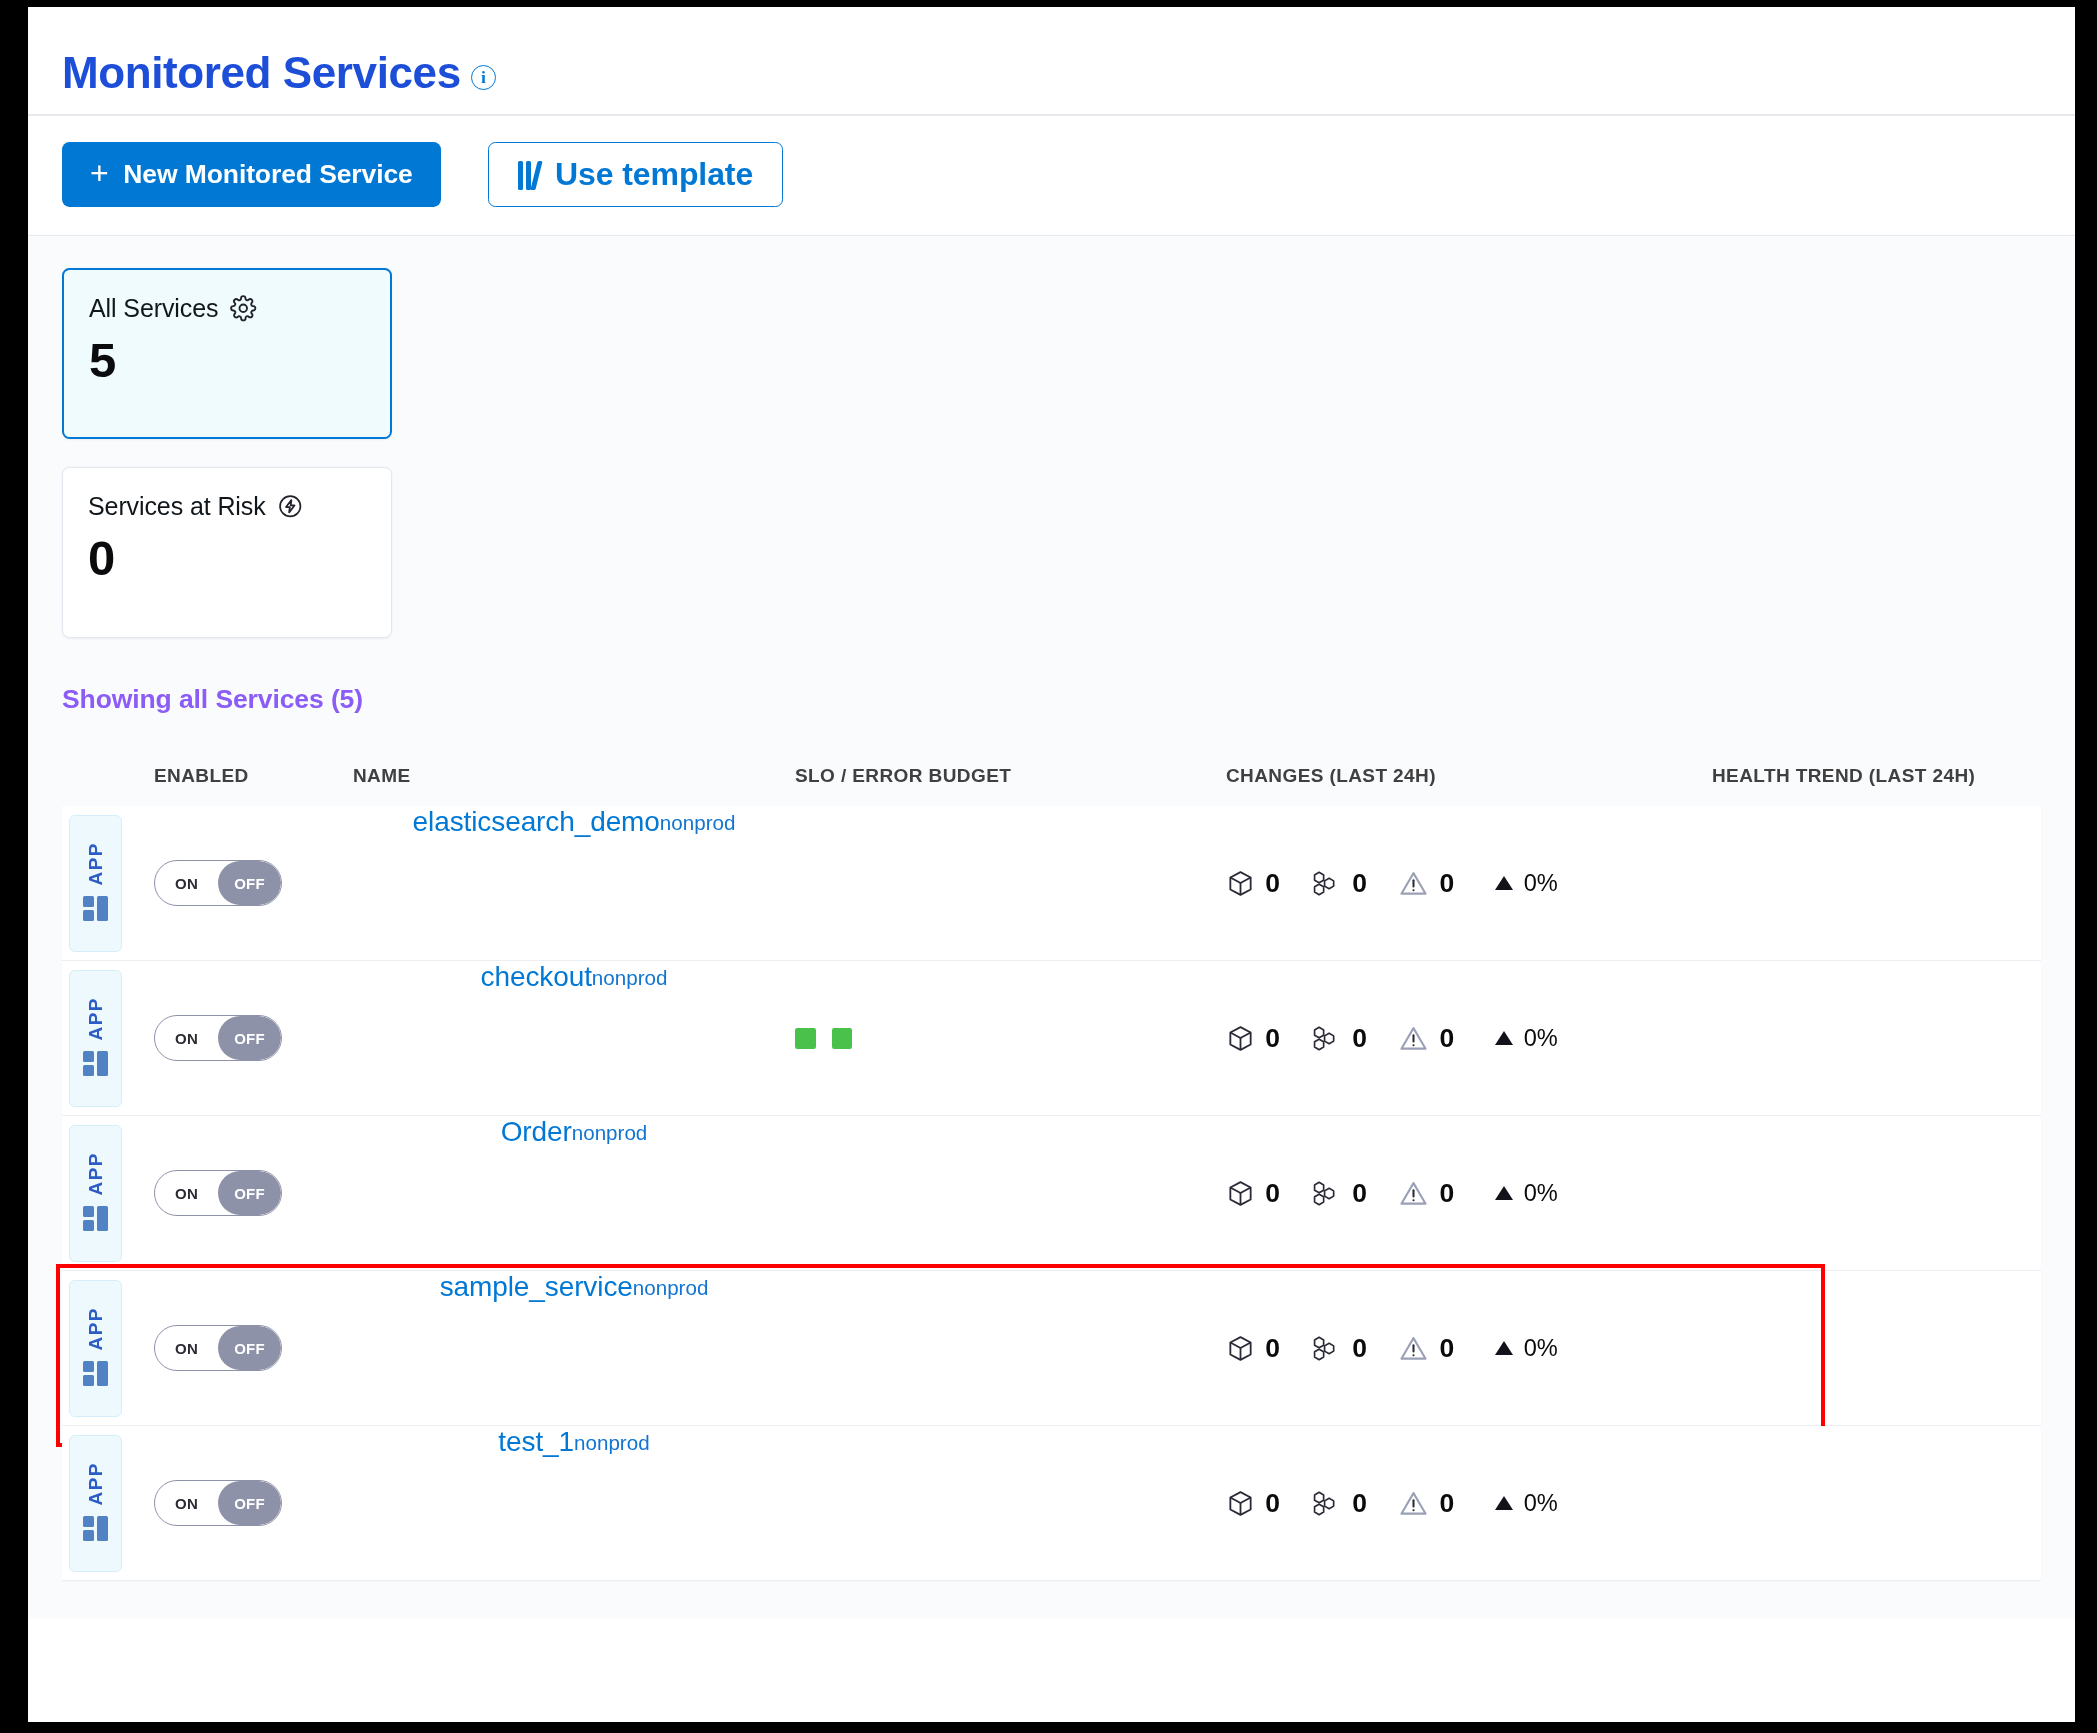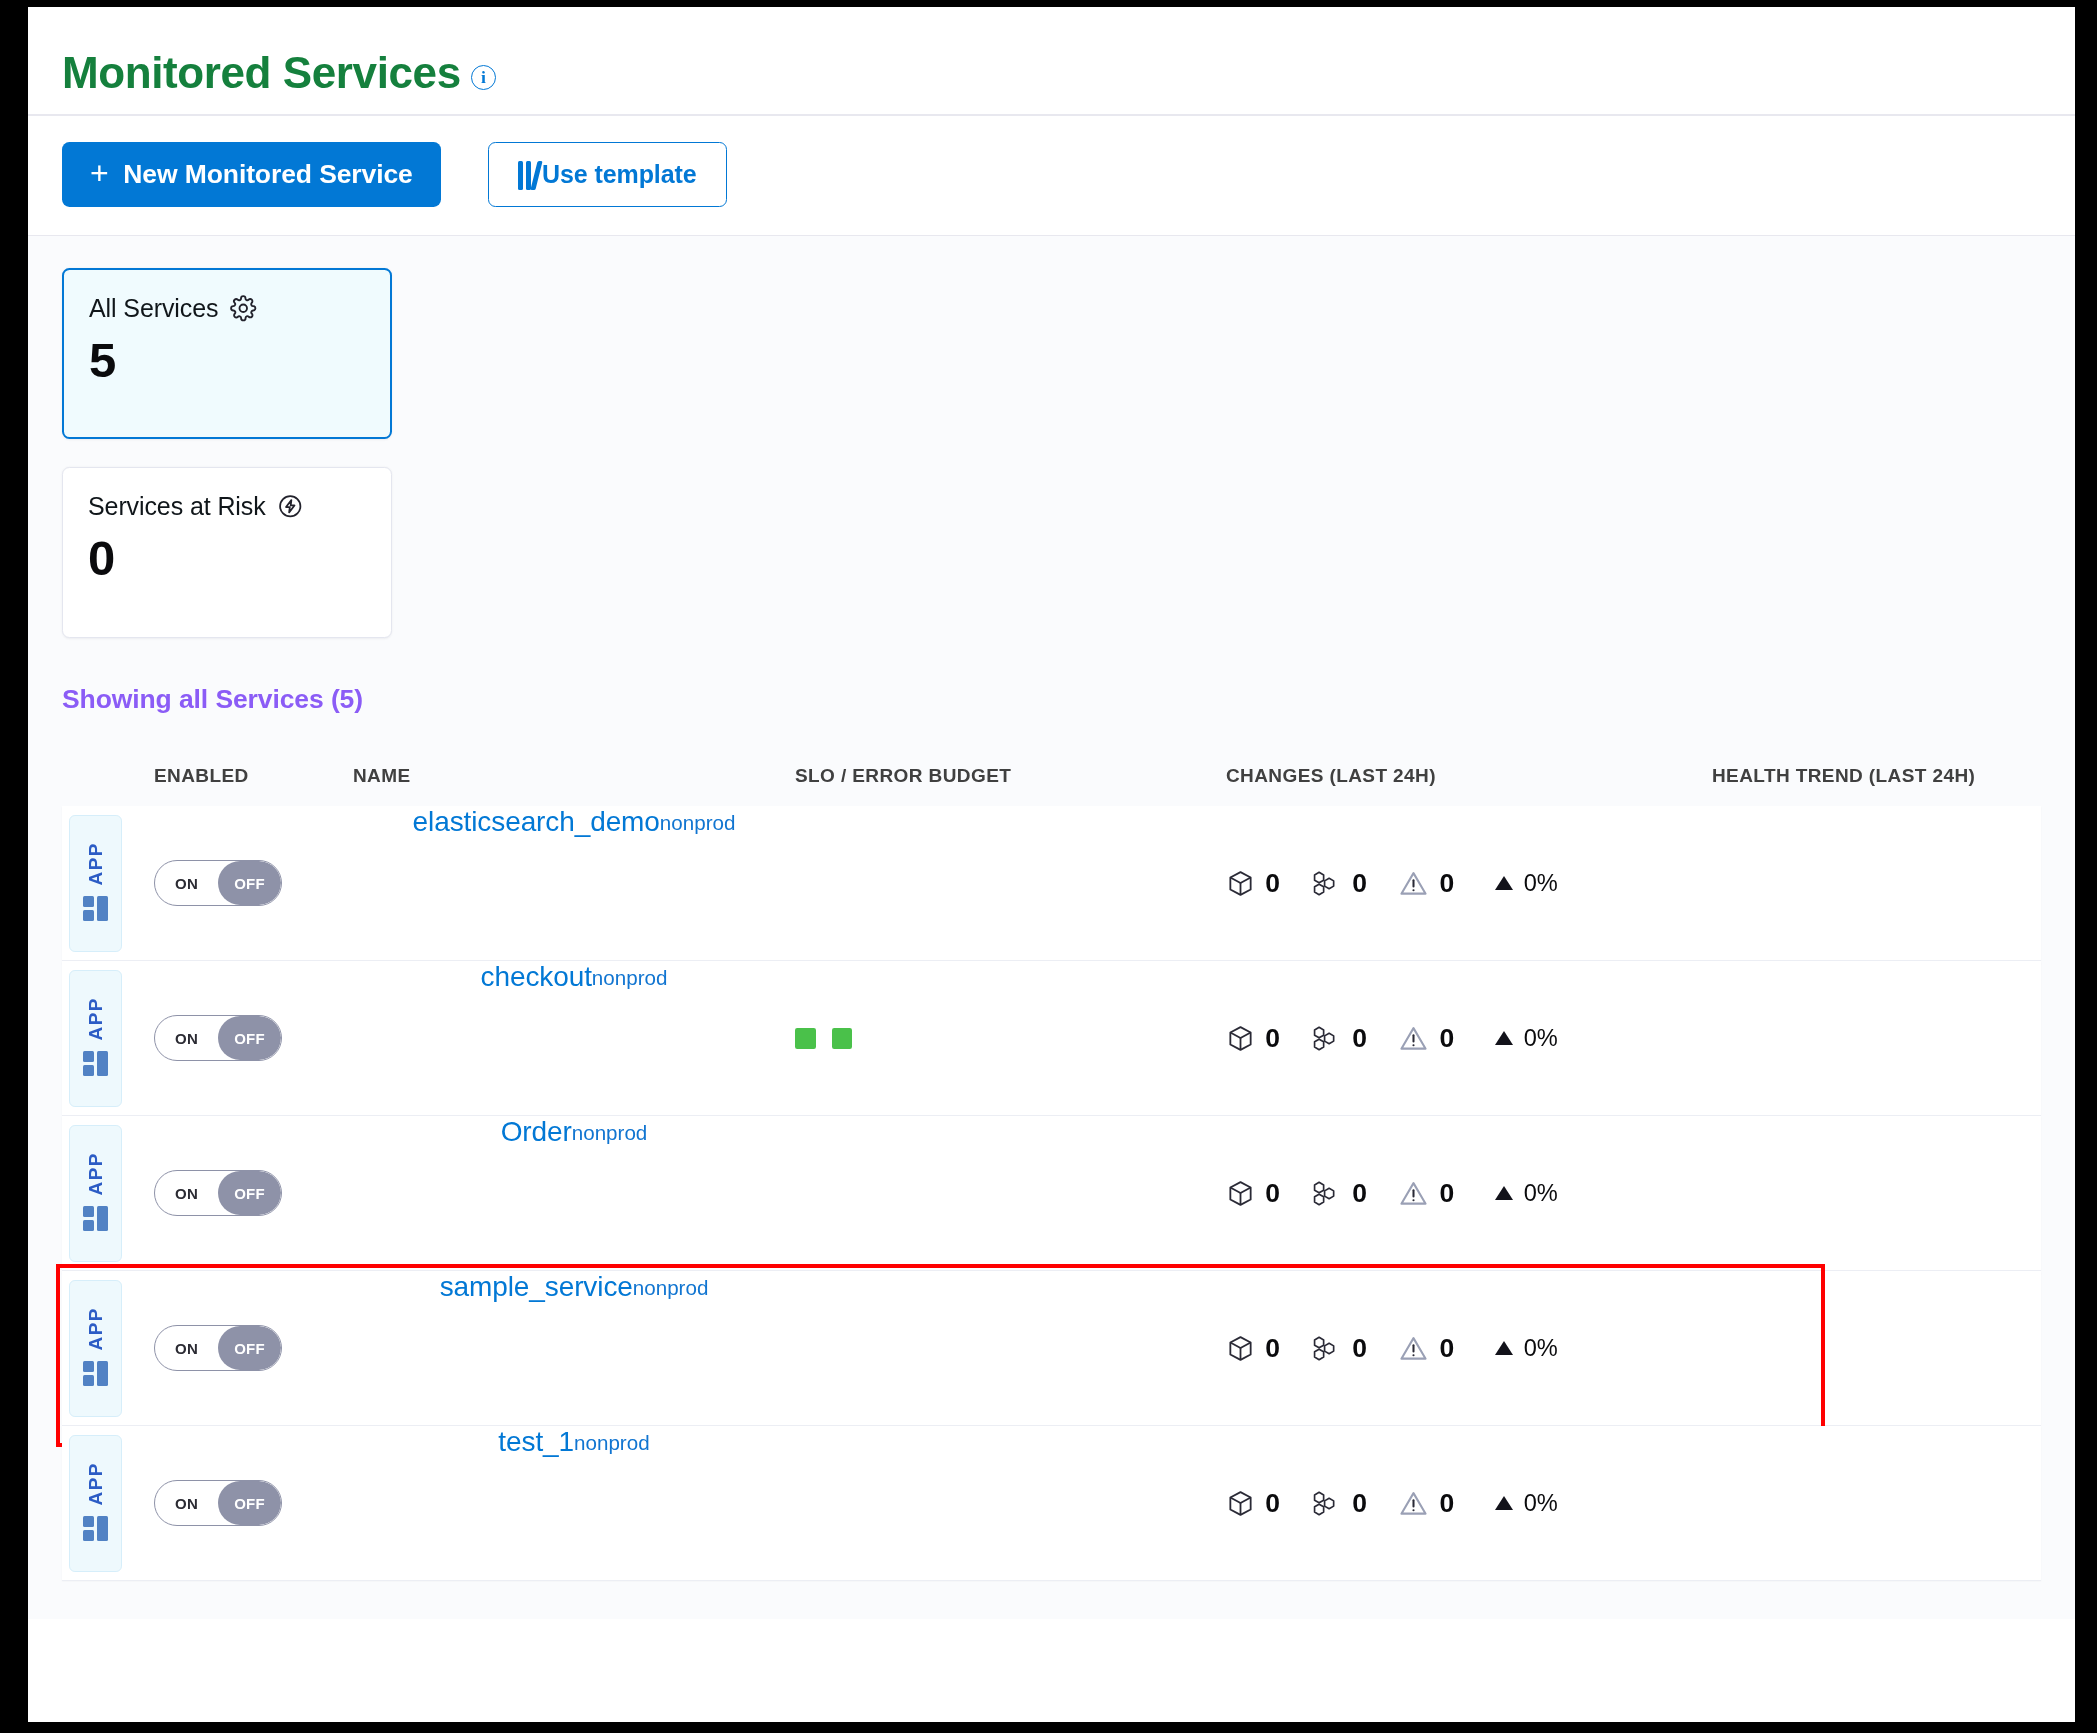--- a/index.html
+++ b/index.html
@@ -68,21 +68,21 @@
   }
   .page-title-row {
     display: flex;
     align-items: center;
     gap: 10.3px;
     margin-top: 16px;
   }
   .page-title {
     font-size: 44px;
     font-weight: 700;
-    color: #15803d;
+    color: #1d4ed8;
     letter-spacing: -0.4px;
   }
   .info-icon {
     width: 25px; height: 25px;
     border-radius: 50%;
     border: 1.8px solid #0278d5;
     color: #0278d5;
     font-size: 17.7px;
     font-weight: 700;
     display: flex; align-items: center; justify-content: center;
@@ -120,24 +120,24 @@
     line-height: 1;
     margin-top: -2.9px;
   }
   .btn-secondary {
     background: #ffffff;
     color: #0278d5;
     border: 1.8px solid #0278d5;
     border-radius: 7.4px;
     height: 65px;
     padding: 0 29px;
-    font-size: 25px;
+    font-size: 32px;
     font-weight: 700;
     font-family: "Liberation Sans", sans-serif;
-    display: flex; align-items: center; gap: 3px;
+    display: flex; align-items: center; gap: 16px;
     cursor: pointer;
     letter-spacing: -0.1px;
   }
   .tpl-ico { display: flex; align-items: flex-end; gap: 2.9px; height: 31px; }
   .tpl-ico i { display: block; width: 5.2px; height: 29px; background: #0278d5; border-radius: 1.5px; }
   .tpl-ico i.slant { transform: skewX(-14deg); }
 
   
   .body-area {
     background: #fafbfd;

